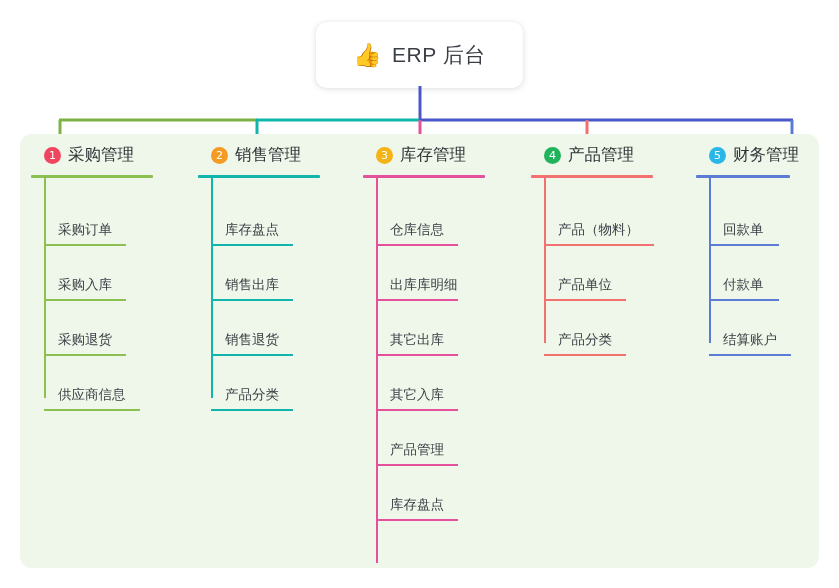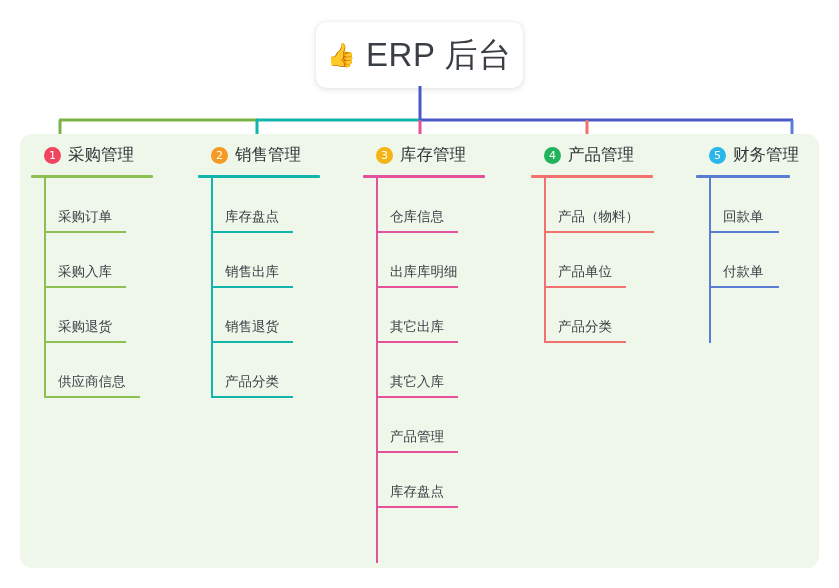--- a/index.html
+++ b/index.html
@@ -31,21 +31,21 @@
     justify-content: center;
     gap: 10px;
     box-sizing: border-box;
   }
   #root-node .thumb {
     font-size: 23px;
     line-height: 1;
     color: #e8a33d;
   }
   #root-node .root-title {
-    font-size: 33px;
+    font-size: 21px;
     color: #3a3f45;
     letter-spacing: 0.5px;
     white-space: nowrap;
   }
 
   
   .conn {
     position: absolute;
   }
 
@@ -91,21 +91,21 @@
   }
   .col-underline {
     height: 3px;
     border-radius: 1px;
     margin-top: 7px;
   }
 
   
   .items {
     position: relative;
-    padding-top: 0px;
+    padding-top: 13px;
     text-decoration: underline;
   }
   .spine {
     position: absolute;
     left: 13px;
     top: 0;
     width: 2px;
   }
   .item {
     position: relative;
@@ -269,15 +269,19 @@
       <div class="items">
         <div class="spine" style="background: rgb(91, 124, 212); height: 165px;"></div>
         <div class="item">
           <span class="item-label">回款单</span>
           <div class="item-rule" style="background: rgb(91, 124, 212); width: 70px;"></div>
         </div>
         <div class="item">
           <span class="item-label">付款单</span>
           <div class="item-rule" style="background: rgb(91, 124, 212); width: 70px;"></div>
         </div>
+        <div class="item">
+          <span class="item-label">结算账户</span>
+          <div class="item-rule" style="background: rgb(91, 124, 212); width: 82px;"></div>
+        </div>
       </div>
     </div>
   </div>
 
 </body></html>

